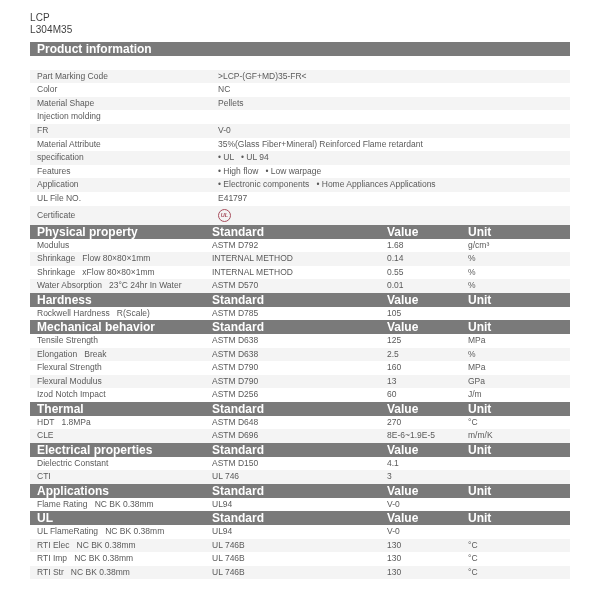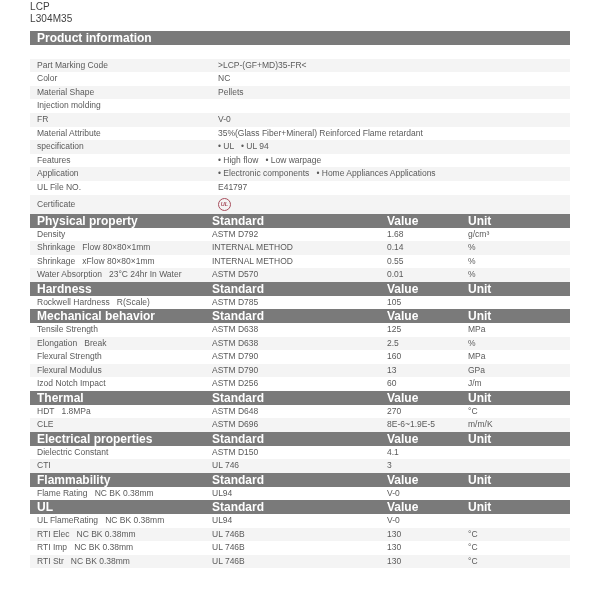--- a/index.html
+++ b/index.html
@@ -1,18 +1,18 @@
 <!DOCTYPE html>
 <html><head>
 <meta charset="utf-8">
 <style>
   * { margin:0; padding:0; box-sizing:border-box; }
   html,body { width:600px; height:600px; background:#ffffff;
               font-family:"Liberation Sans", sans-serif; }
-  .page { width:600px; height:600px; padding:1px 30px 0 30px; overflow:hidden; }
+  .page { width:600px; height:600px; padding:12px 30px 0 30px; overflow:hidden; }
 
   .doc-title { color:#3f3f3f; font-size:10px; line-height:1.18; letter-spacing:.1px; }
 
   .bar { background:#7a7a7a; color:#ffffff; font-weight:bold; font-size:12px;
          height:14px; line-height:14px; padding-left:7px; white-space:pre; }
   .product-bar { margin-top:6px; margin-bottom:14px; }
 
   .pi-row { display:grid; grid-template-columns:181px 1fr; height:13.6px;
             line-height:13.6px; padding-left:7px; font-size:8.5px; color:#5a5a5a;
             white-space:pre; align-items:center; }
@@ -49,21 +49,21 @@
       <div class="pi-row"><span>specification</span><span>• UL   • UL 94</span></div>
       <div class="pi-row"><span>Features</span><span>• High flow   • Low warpage</span></div>
       <div class="pi-row"><span>Application</span><span>• Electronic components   • Home Appliances Applications</span></div>
       <div class="pi-row"><span>UL File NO.</span><span>E41797</span></div>
       <div class="pi-row cert-row"><span>Certificate</span><span><span class="ul-logo">UL</span></span></div>
     </div>
 
   <div>
       <div class="bar sec-bar grid4"><span>Physical property</span><span>Standard</span><span>Value</span><span>Unit</span></div>
       <div class="sec-rows">
-        <div class="sec-row grid4"><span>Density</span><span>ASTM D792</span><span>1.68</span><span>g/cm³</span></div>
+        <div class="sec-row grid4"><span>Modulus</span><span>ASTM D792</span><span>1.68</span><span>g/cm³</span></div>
         <div class="sec-row grid4"><span>Shrinkage   Flow 80×80×1mm</span><span>INTERNAL METHOD</span><span>0.14</span><span>%</span></div>
         <div class="sec-row grid4"><span>Shrinkage   xFlow 80×80×1mm</span><span>INTERNAL METHOD</span><span>0.55</span><span>%</span></div>
         <div class="sec-row grid4"><span>Water Absorption   23°C 24hr In Water</span><span>ASTM D570</span><span>0.01</span><span>%</span></div>
       </div>
       <div class="bar sec-bar grid4"><span>Hardness</span><span>Standard</span><span>Value</span><span>Unit</span></div>
       <div class="sec-rows">
         <div class="sec-row grid4"><span>Rockwell Hardness   R(Scale)</span><span>ASTM D785</span><span>105</span><span></span></div>
       </div>
       <div class="bar sec-bar grid4"><span>Mechanical behavior</span><span>Standard</span><span>Value</span><span>Unit</span></div>
       <div class="sec-rows">
@@ -76,21 +76,21 @@
       <div class="bar sec-bar grid4"><span>Thermal</span><span>Standard</span><span>Value</span><span>Unit</span></div>
       <div class="sec-rows">
         <div class="sec-row grid4"><span>HDT   1.8MPa</span><span>ASTM D648</span><span>270</span><span>°C</span></div>
         <div class="sec-row grid4"><span>CLE</span><span>ASTM D696</span><span>8E-6~1.9E-5</span><span>m/m/K</span></div>
       </div>
       <div class="bar sec-bar grid4"><span>Electrical properties</span><span>Standard</span><span>Value</span><span>Unit</span></div>
       <div class="sec-rows">
         <div class="sec-row grid4"><span>Dielectric Constant</span><span>ASTM D150</span><span>4.1</span><span></span></div>
         <div class="sec-row grid4"><span>CTI</span><span>UL 746</span><span>3</span><span></span></div>
       </div>
-      <div class="bar sec-bar grid4"><span>Flammability</span><span>Standard</span><span>Value</span><span>Unit</span></div>
+      <div class="bar sec-bar grid4"><span>Applications</span><span>Standard</span><span>Value</span><span>Unit</span></div>
       <div class="sec-rows">
         <div class="sec-row grid4"><span>Flame Rating   NC BK 0.38mm</span><span>UL94</span><span>V-0</span><span></span></div>
       </div>
       <div class="bar sec-bar grid4"><span>UL</span><span>Standard</span><span>Value</span><span>Unit</span></div>
       <div class="sec-rows">
         <div class="sec-row grid4"><span>UL FlameRating   NC BK 0.38mm</span><span>UL94</span><span>V-0</span><span></span></div>
         <div class="sec-row grid4"><span>RTI Elec   NC BK 0.38mm</span><span>UL 746B</span><span>130</span><span>°C</span></div>
         <div class="sec-row grid4"><span>RTI Imp   NC BK 0.38mm</span><span>UL 746B</span><span>130</span><span>°C</span></div>
         <div class="sec-row grid4"><span>RTI Str   NC BK 0.38mm</span><span>UL 746B</span><span>130</span><span>°C</span></div>
       </div>

